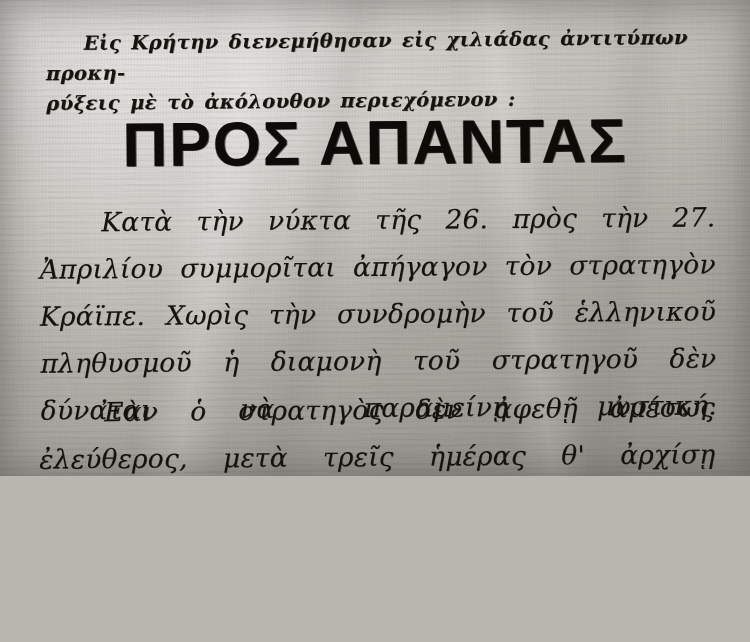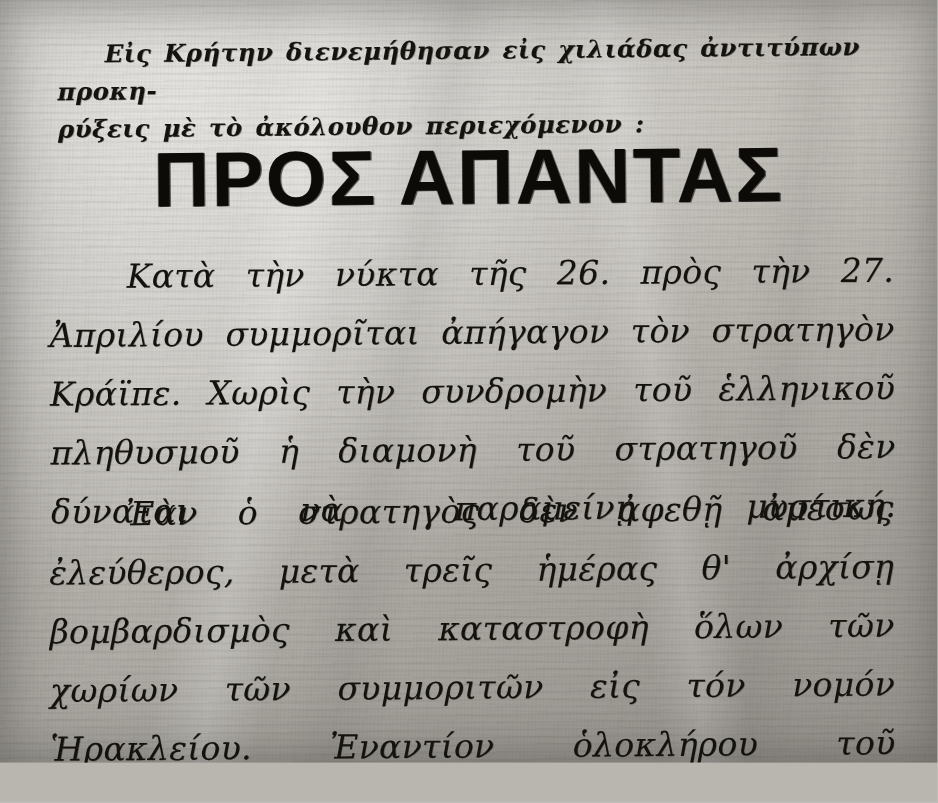--- a/index.html
+++ b/index.html
@@ -10,21 +10,21 @@
   body {
     width: 750px;
     height: 642px;
     overflow: hidden;
     font-family: "DejaVu Serif", serif;
   }
 
   #page {
     position: relative;
     width: 750px;
-    height: 610px;
+    height: 476px;
     background:
       radial-gradient(ellipse at 20% 10%, rgba(255,255,255,0.55) 0%, rgba(255,255,255,0) 55%),
       radial-gradient(ellipse at 85% 90%, rgba(120,115,110,0.30) 0%, rgba(120,115,110,0) 60%),
       linear-gradient(175deg, #cfccc6 0%, #c6c3bd 20%, #bfbcb6 45%, #b4b1ab 70%, #a9a6a0 100%);
     overflow: hidden;
   }
 
   
   #grain {
     position: absolute;

